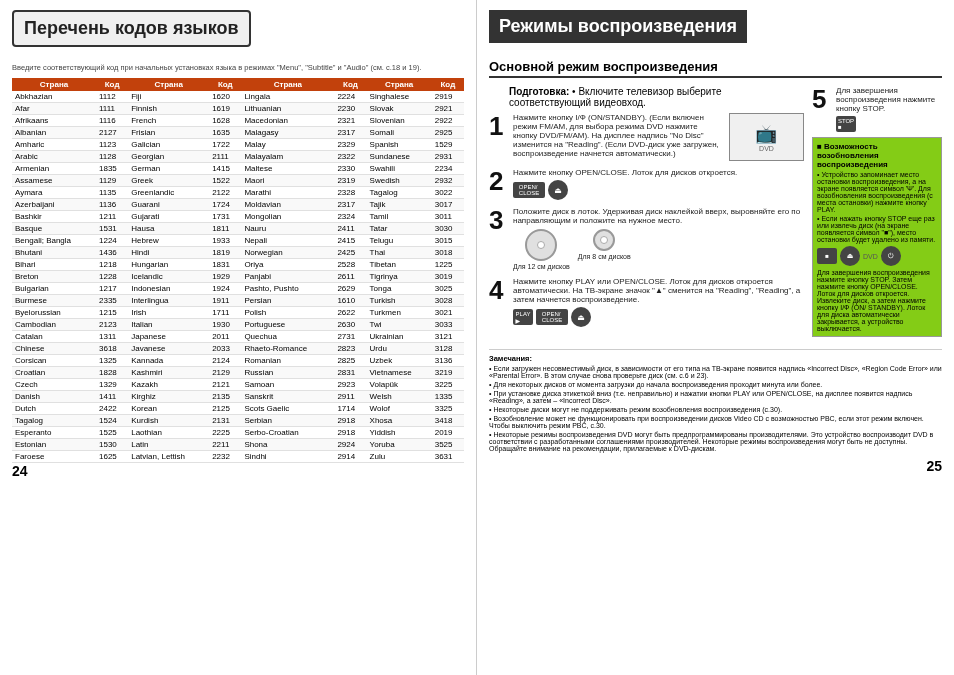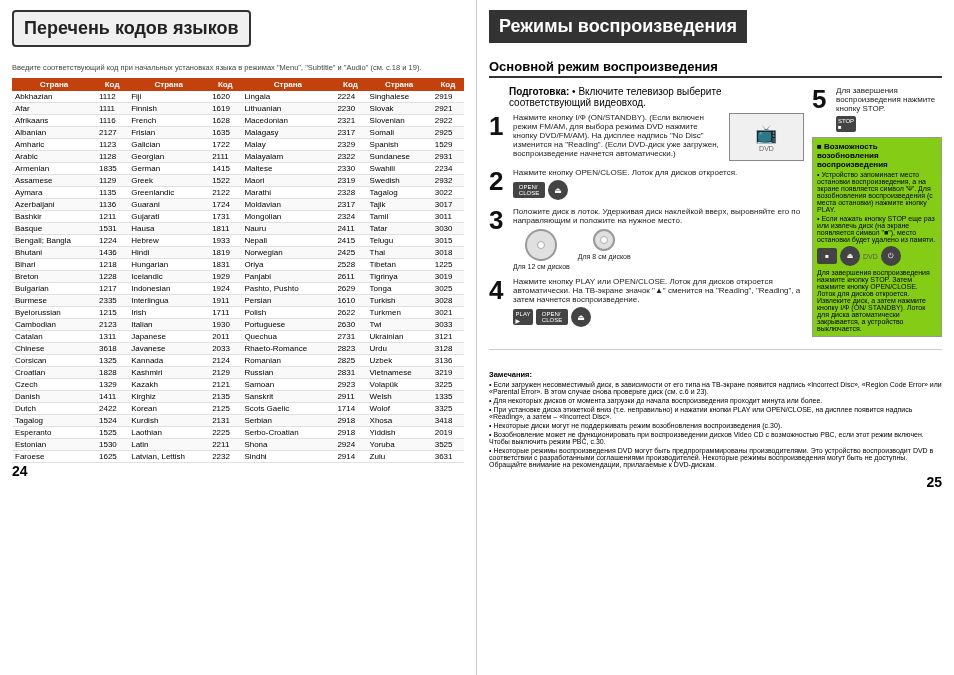--- a/index.html
+++ b/index.html
@@ -130,21 +130,21 @@
     }
     .resume-title {
       font-weight: bold;
       font-size: 8px;
       margin-bottom: 2px;
     }
     .notes-box {
       font-size: 7.5px;
       margin-top: 6px;
       border-top: 1px solid #ccc;
-      padding-top: 20px;
+      padding-top: 4px;
     }
     .notes-title {
       font-weight: bold;
       margin-bottom: 2px;
     }
     .page-num-right {
       font-size: 14px;
       font-weight: bold;
       text-align: right;
       margin-top: 6px;

